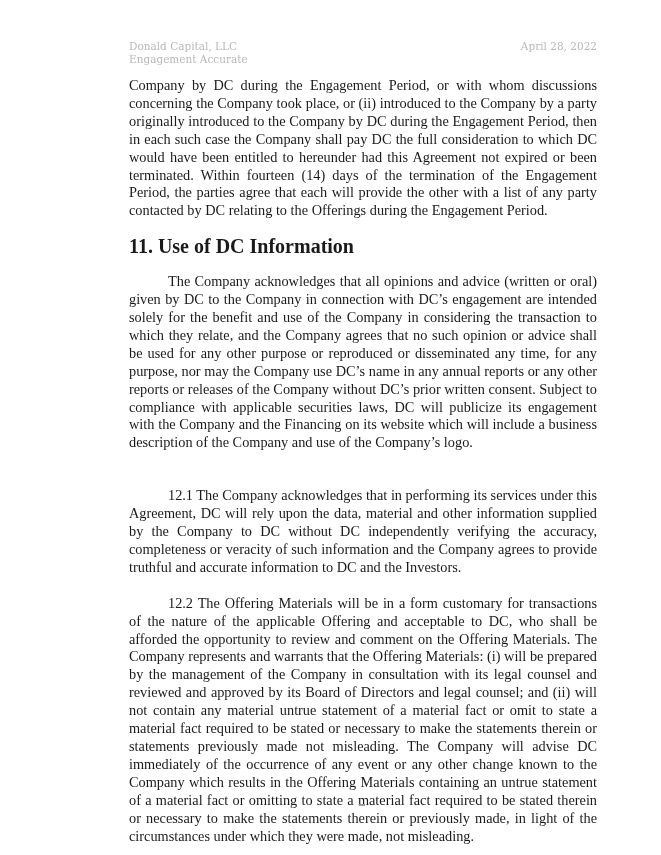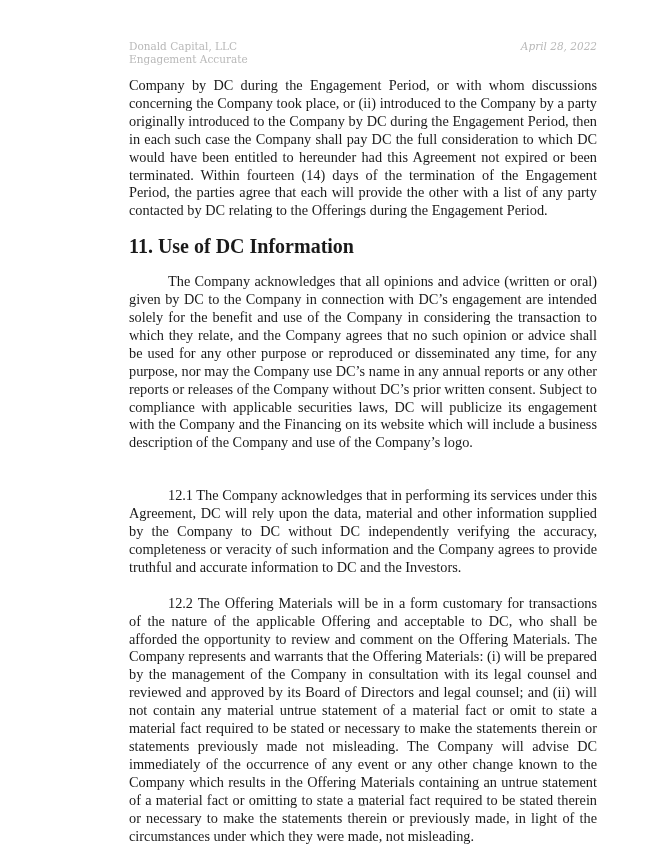--- a/index.html
+++ b/index.html
@@ -1,20 +1,20 @@
 <!DOCTYPE html>
 <html><head>
 <meta charset="utf-8">
 <style>
   html, body { margin: 0; padding: 0; background: #ffffff; }
   body { width: 661px; height: 855px; overflow: hidden; position: relative; }
   .page { position: absolute; left: 0; top: 0; width: 619px; height: 855px; background: #fff; margin-left: 32px; }
   .header { position: absolute; left: 97px; top: 40px; width: 468px; font-family: "DejaVu Serif", serif; font-size: 10.5px; color: #b9b9b9; line-height: 13px; }
   .header .left { position: absolute; left: 0; top: 0; }
-  .header .right { position: absolute; right: 0; top: 0; font-style: italic; }
+  .header .right { position: absolute; right: 0; top: 0; }
   .body { position: absolute; left: 97px; top: 77px; width: 468px; font-family: "Liberation Serif", serif; font-size: 14.3px; color: #1a1a1a; line-height: 17.9px; }
   p { margin: 0; text-align: justify; }
   .indent { text-indent: 39px; }
   h3 { margin: 0; font-size: 20px; font-weight: bold; line-height: 17.9px; text-align: justify; }
   .gap { height: 18px; }
   .gap-s { height: 17px; }
   .pagenum { position: absolute; left: 327px; top: 804px; width: 6px; height: 2px; background: #999; }
 </style>
 </head>
 <body>

